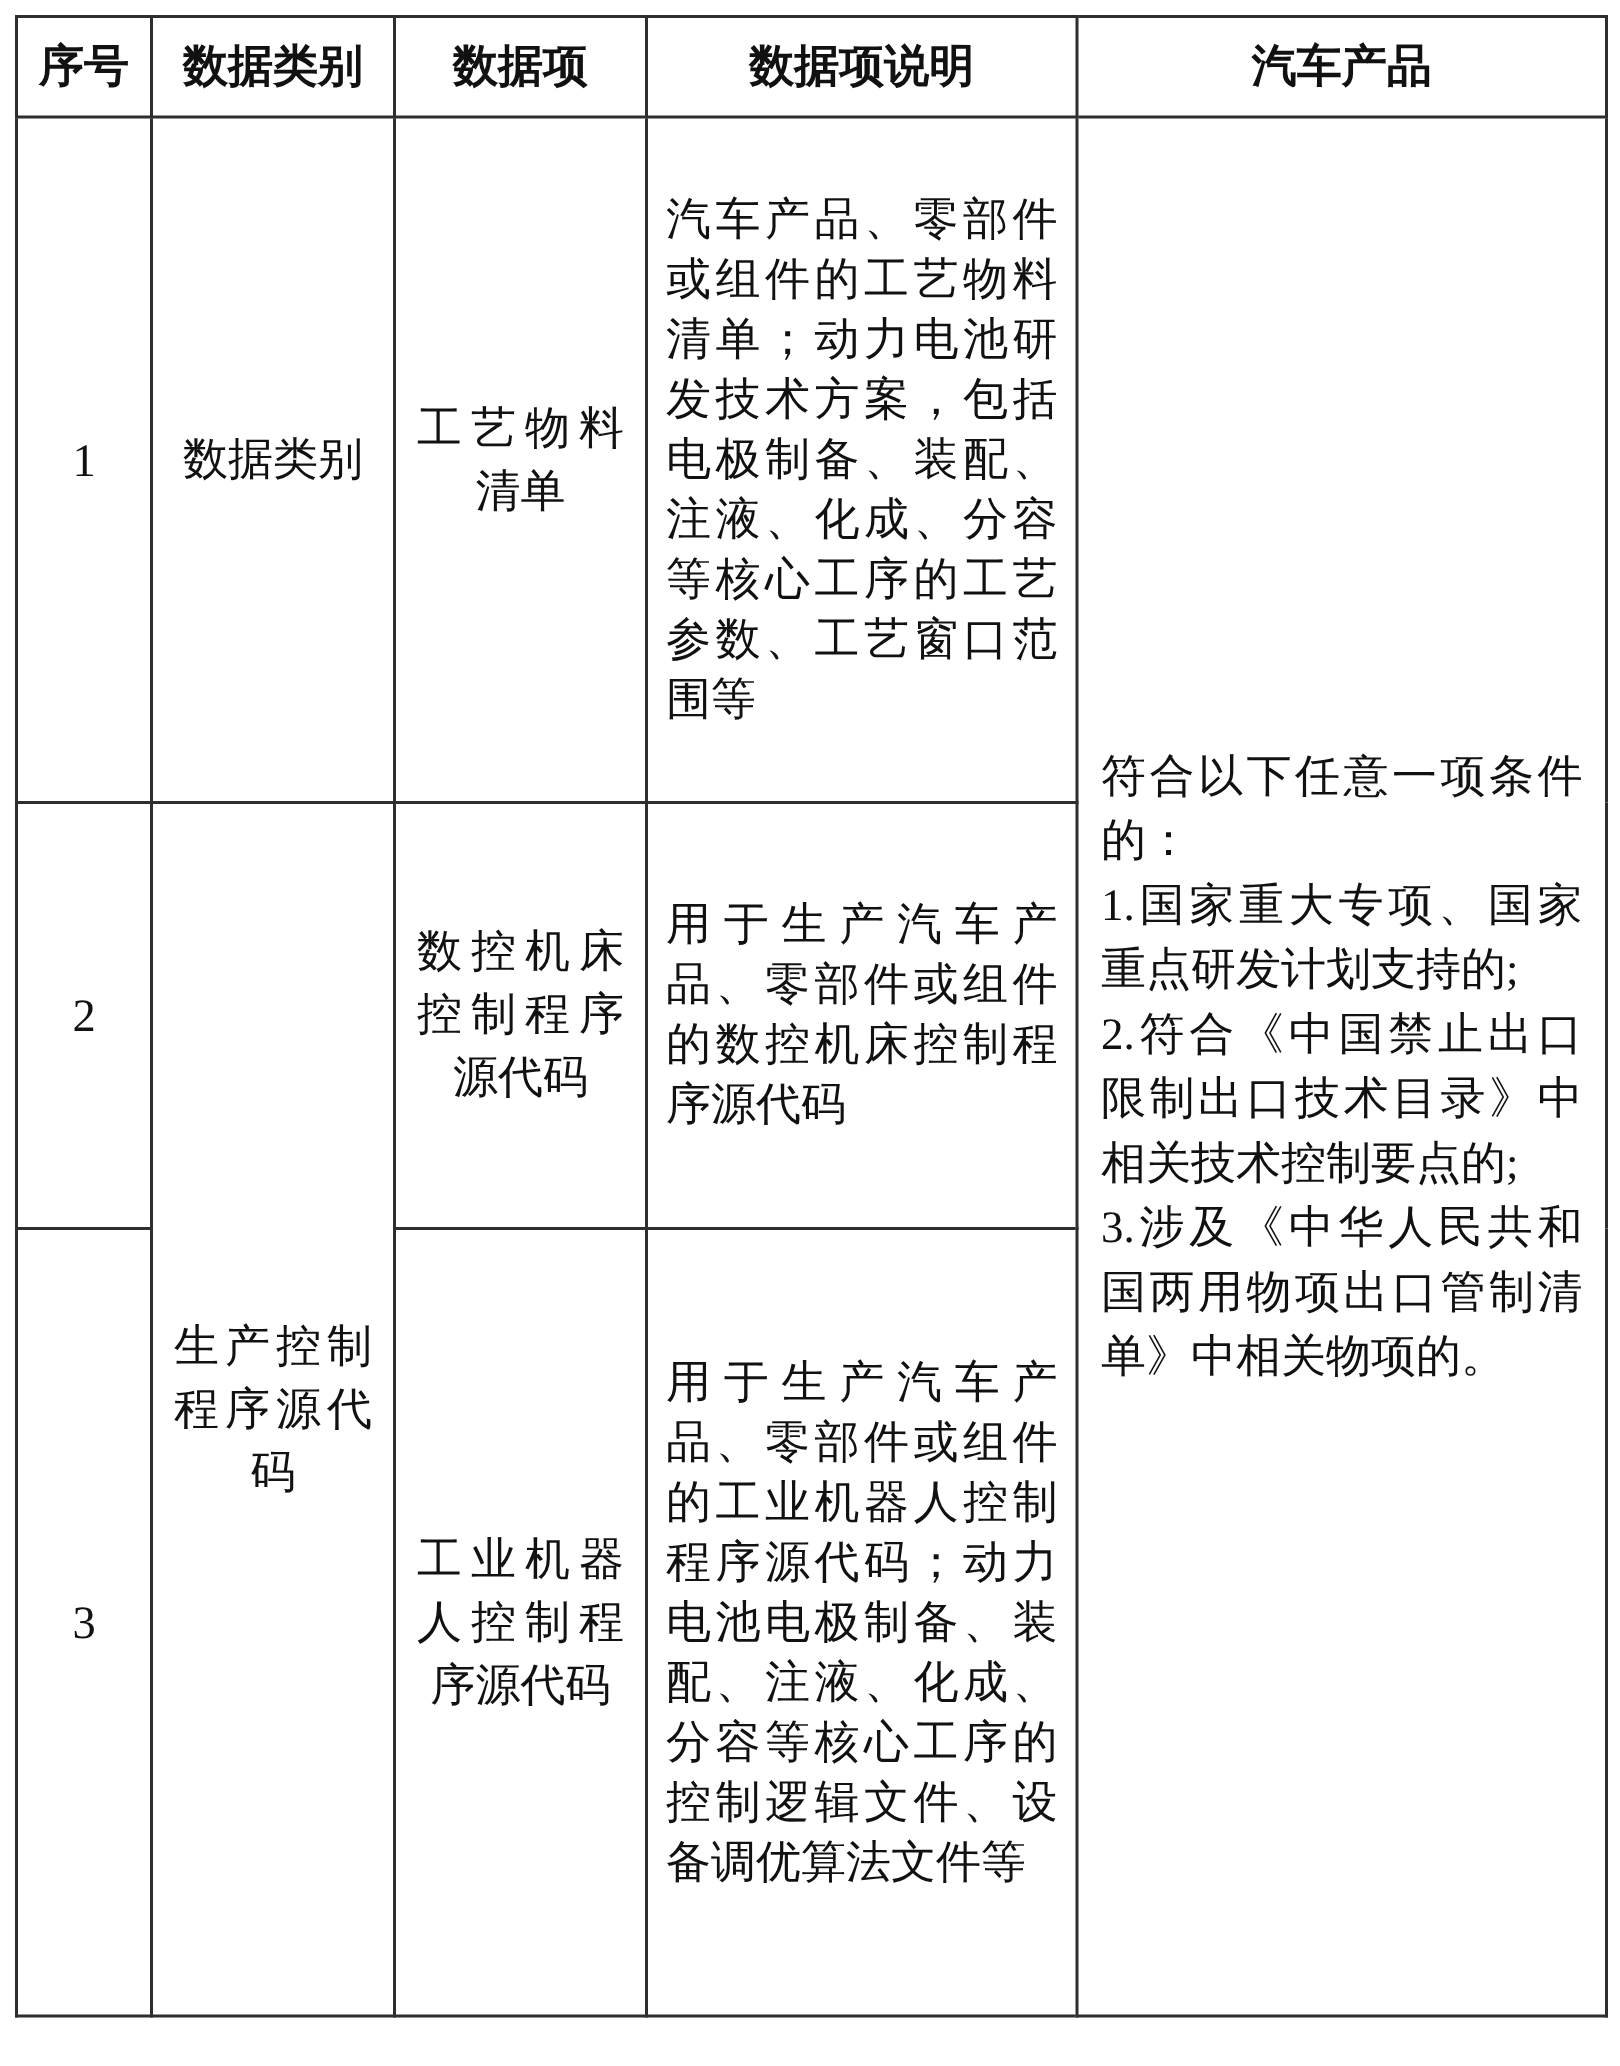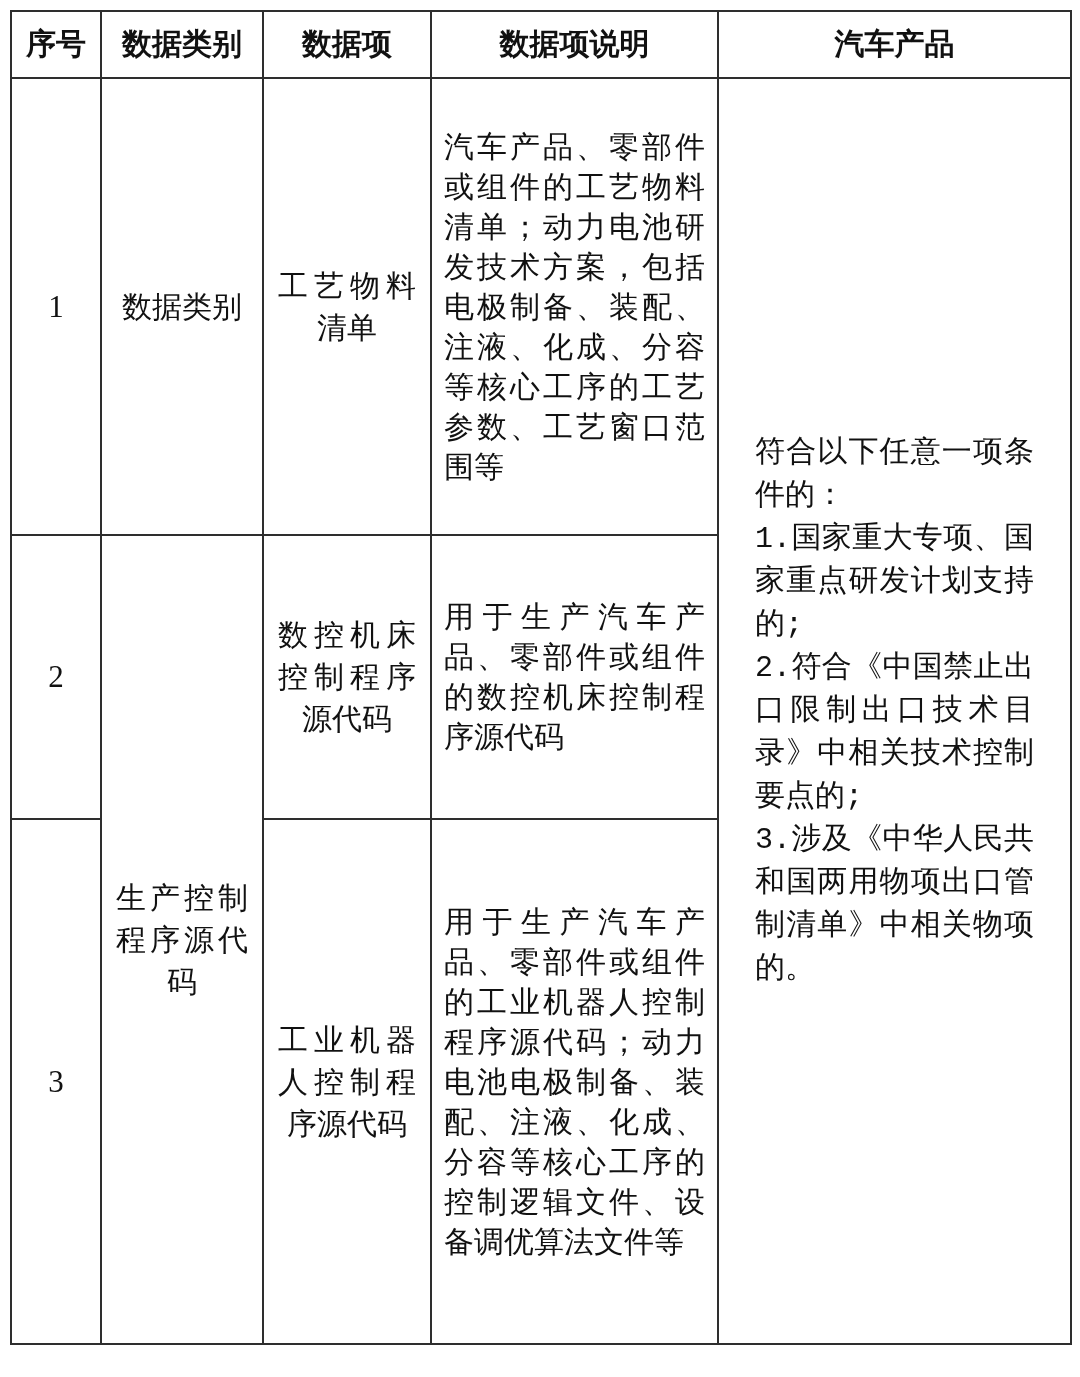--- a/index.html
+++ b/index.html
@@ -52,24 +52,23 @@
   .cell-desc {
     font-size: 30px;
     line-height: 40px;
     padding: 15px 12px;
     text-align: justify;
   }
   
   .cell-rule {
     font-size: 30px;
     line-height: 43px;
-    padding: 0 36px;
+    padding: 0 15px;
     text-align: justify;
     white-space: pre-line;
-    font-family: Liberation Mono, monospace;
   }
 </style>
 </head>
 <body>
 
 <table class="doc-table">
   <colgroup>
     <col style="width:90px">
     <col style="width:162px">
     <col style="width:168px">

